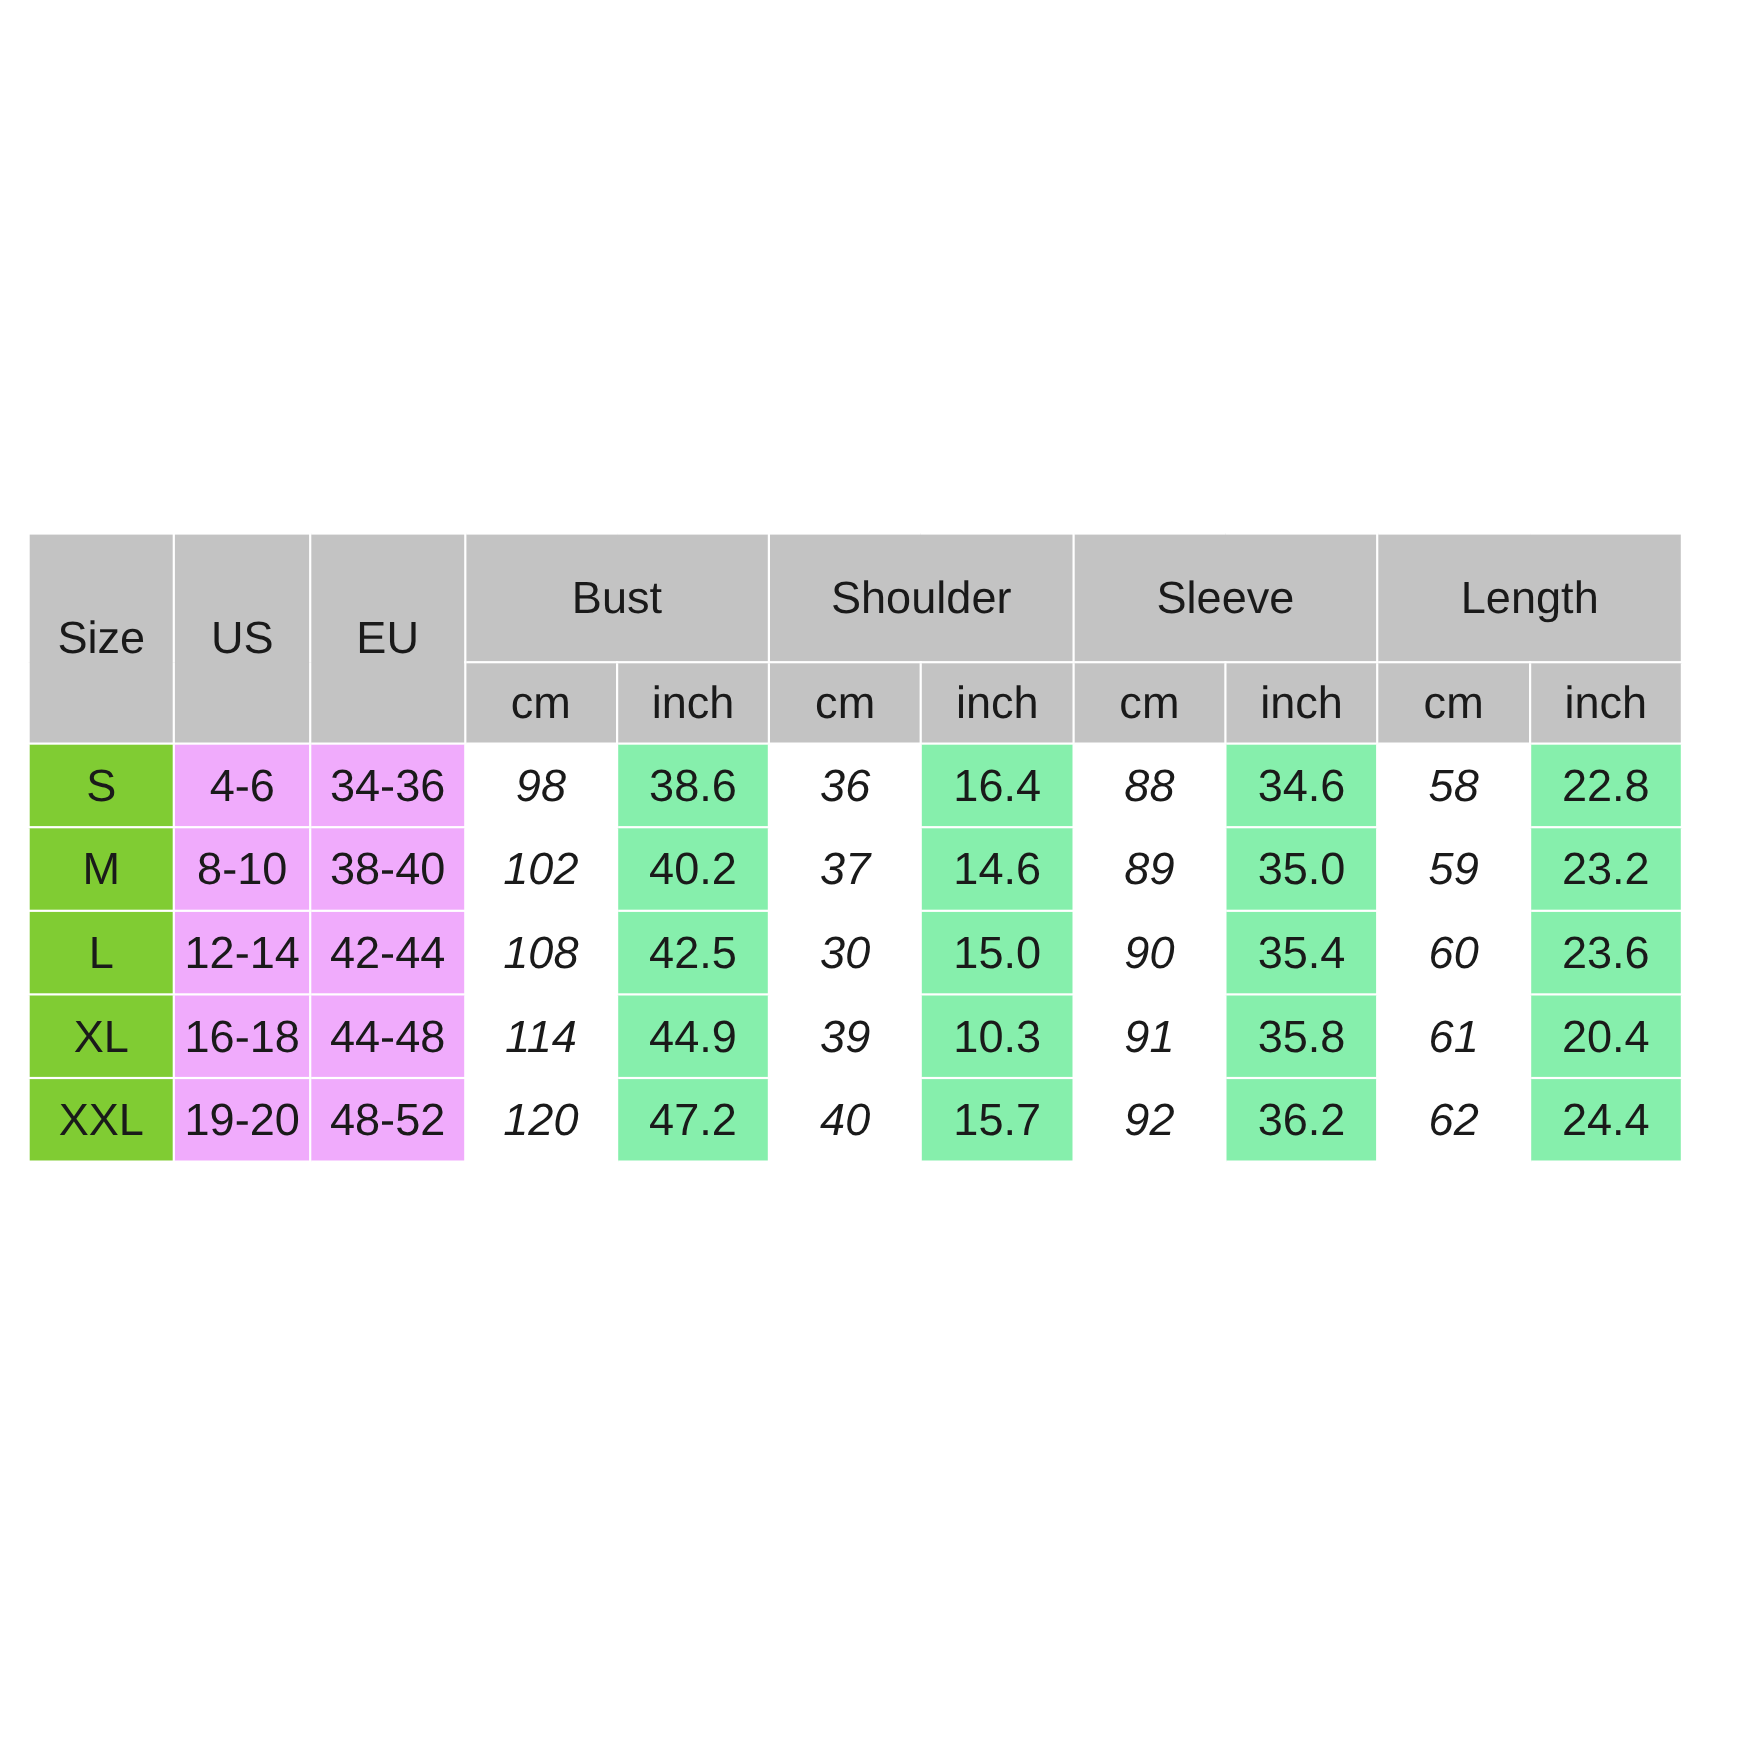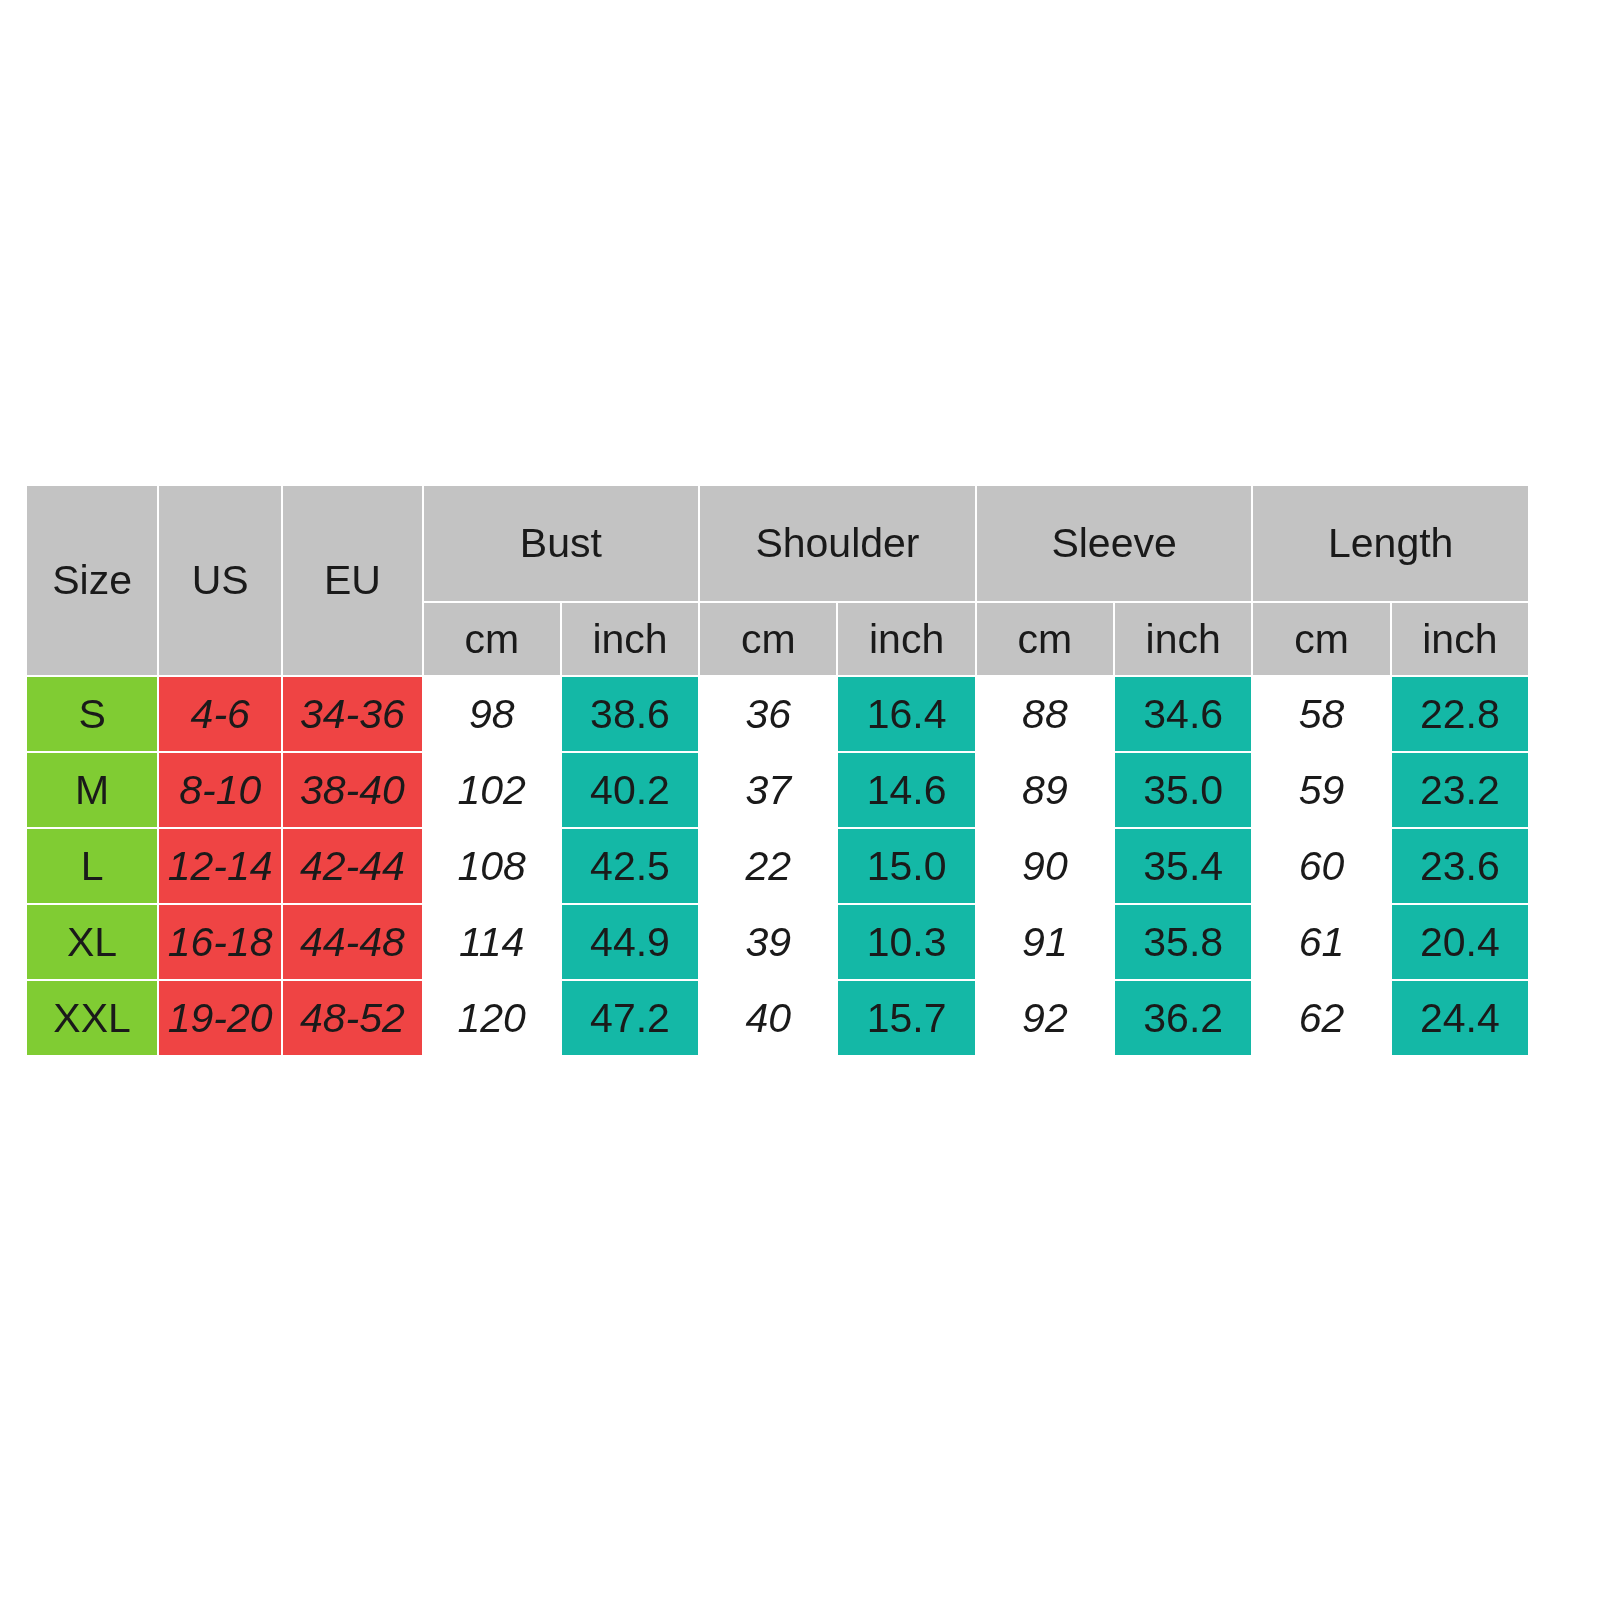--- a/index.html
+++ b/index.html
@@ -50,30 +50,29 @@
   }
   .hdr-unit {
     background: #c3c3c3;
     font-size: 38px;
   }
   .c-size {
     background: #80cc33;
     font-size: 41px;
   }
   .c-us, .c-eu {
-    background: #ef4444;
+    background: #f0abfc;
     font-size: 41px;
-    font-style: italic;
   }
   .c-cm {
     background: #ffffff;
     font-style: italic;
   }
   .c-inch {
-    background: #14b8a6;
+    background: #86efac;
   }
   
   col.w-size  { width: 130px; }
   col.w-us    { width: 122px; }
   col.w-eu    { width: 138px; }
   col.w-val   { width: 136px; }
   tr.r-top td { height: 115px; }
   tr.r-unit td { height: 72px; }
   tr.r-data td { height: 74px; }
 </style>
@@ -144,21 +143,21 @@
           <td class="c-cm">59</td>
           <td class="c-inch">23.2</td>
         </tr>
 
         <tr class="r-data">
           <td class="c-size">L</td>
           <td class="c-us">12-14</td>
           <td class="c-eu">42-44</td>
           <td class="c-cm">108</td>
           <td class="c-inch">42.5</td>
-          <td class="c-cm">22</td>
+          <td class="c-cm">30</td>
           <td class="c-inch">15.0</td>
           <td class="c-cm">90</td>
           <td class="c-inch">35.4</td>
           <td class="c-cm">60</td>
           <td class="c-inch">23.6</td>
         </tr>
 
         <tr class="r-data">
           <td class="c-size">XL</td>
           <td class="c-us">16-18</td>

